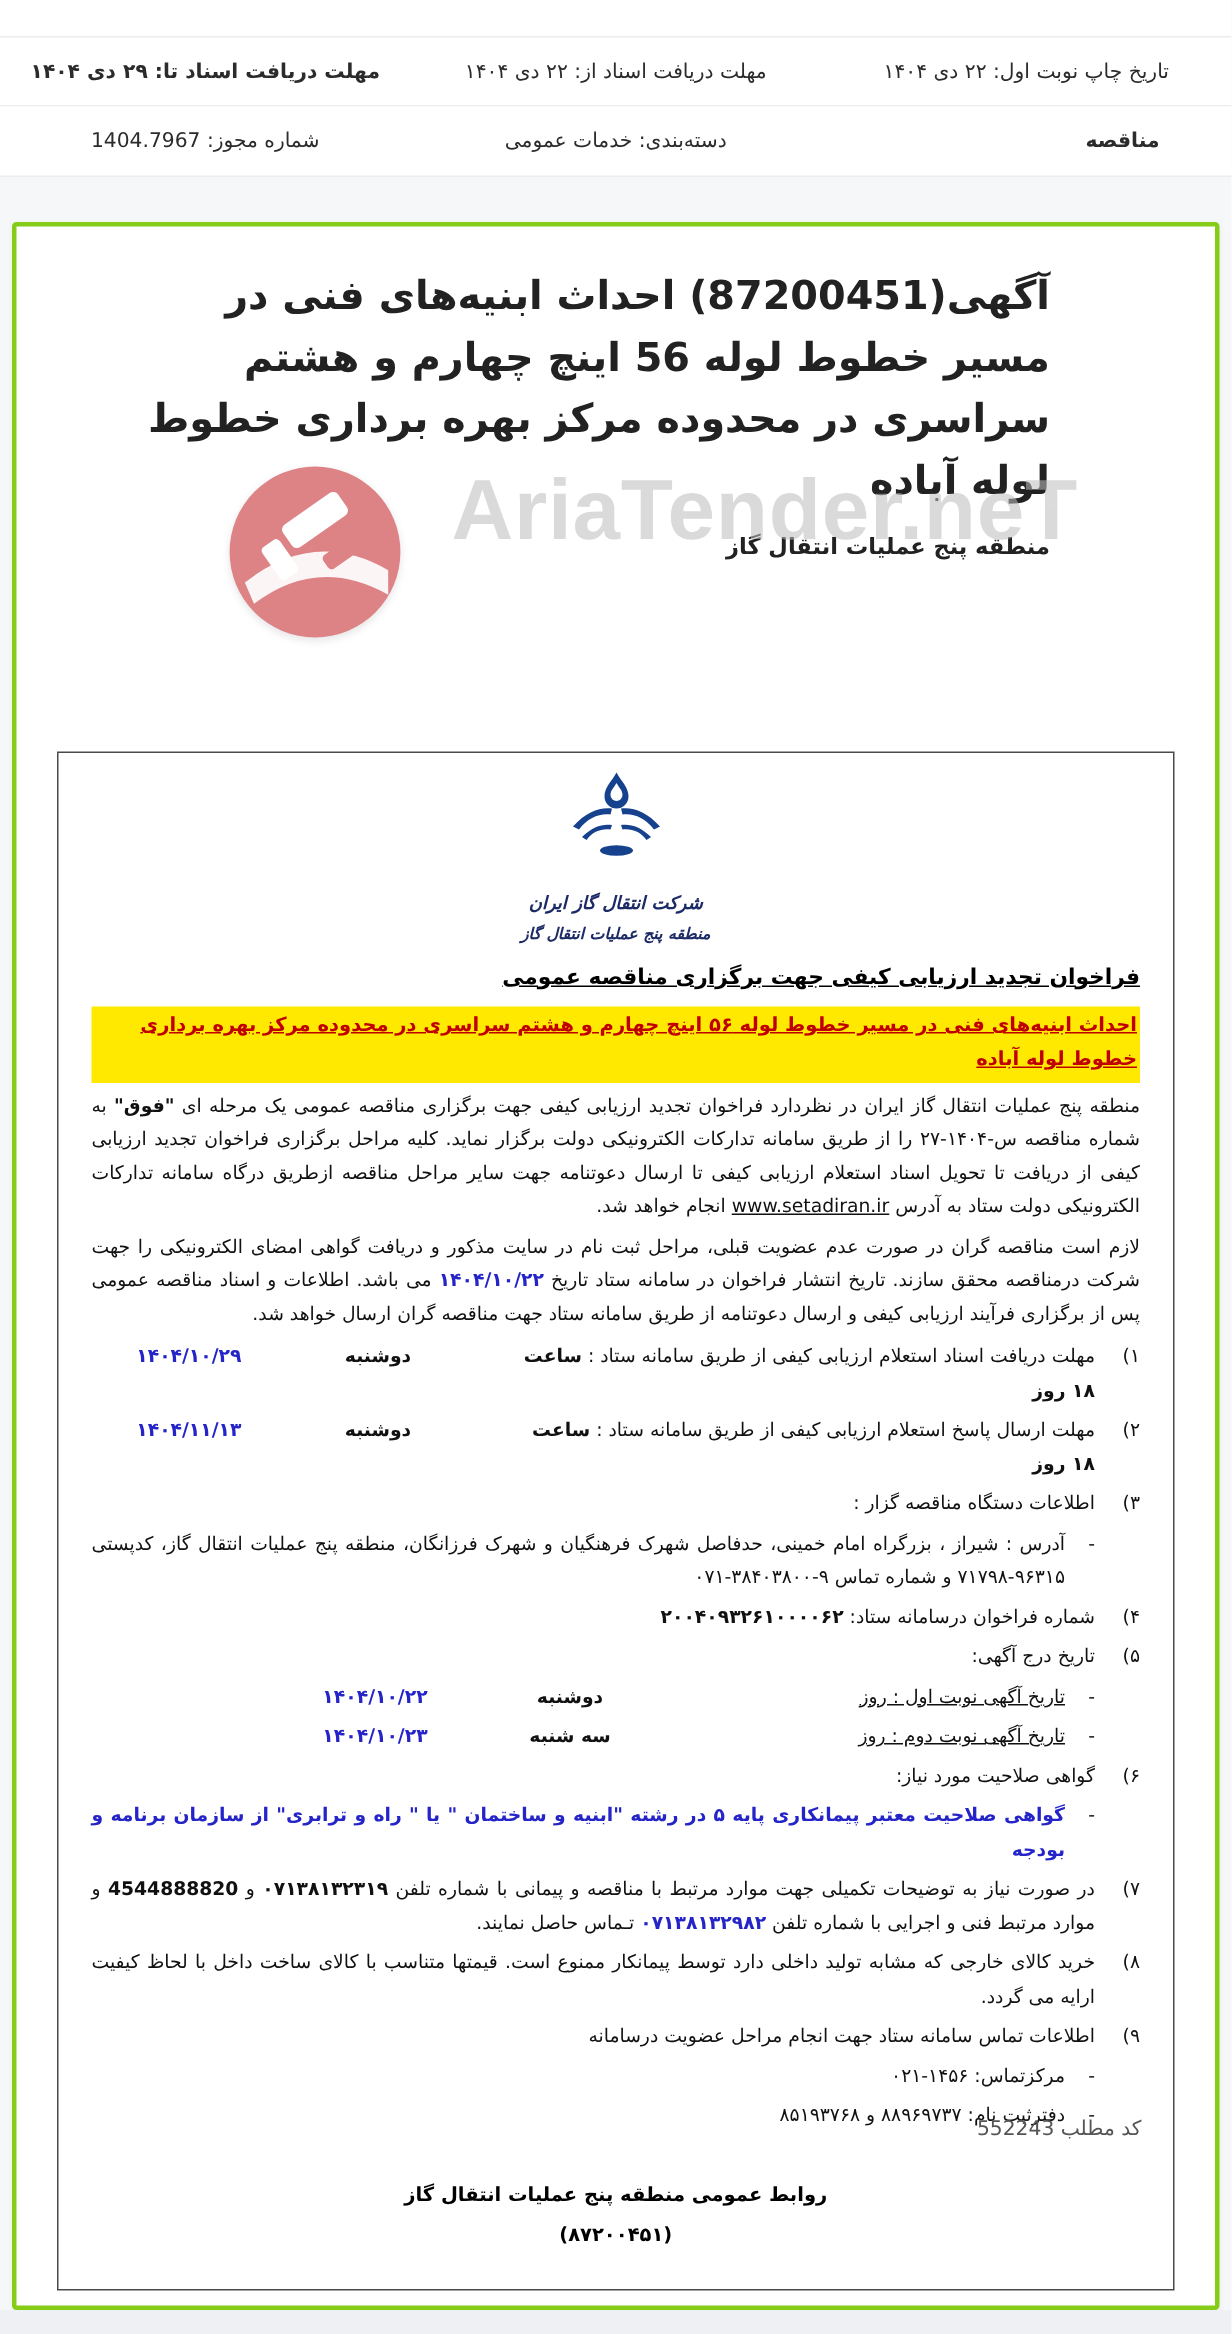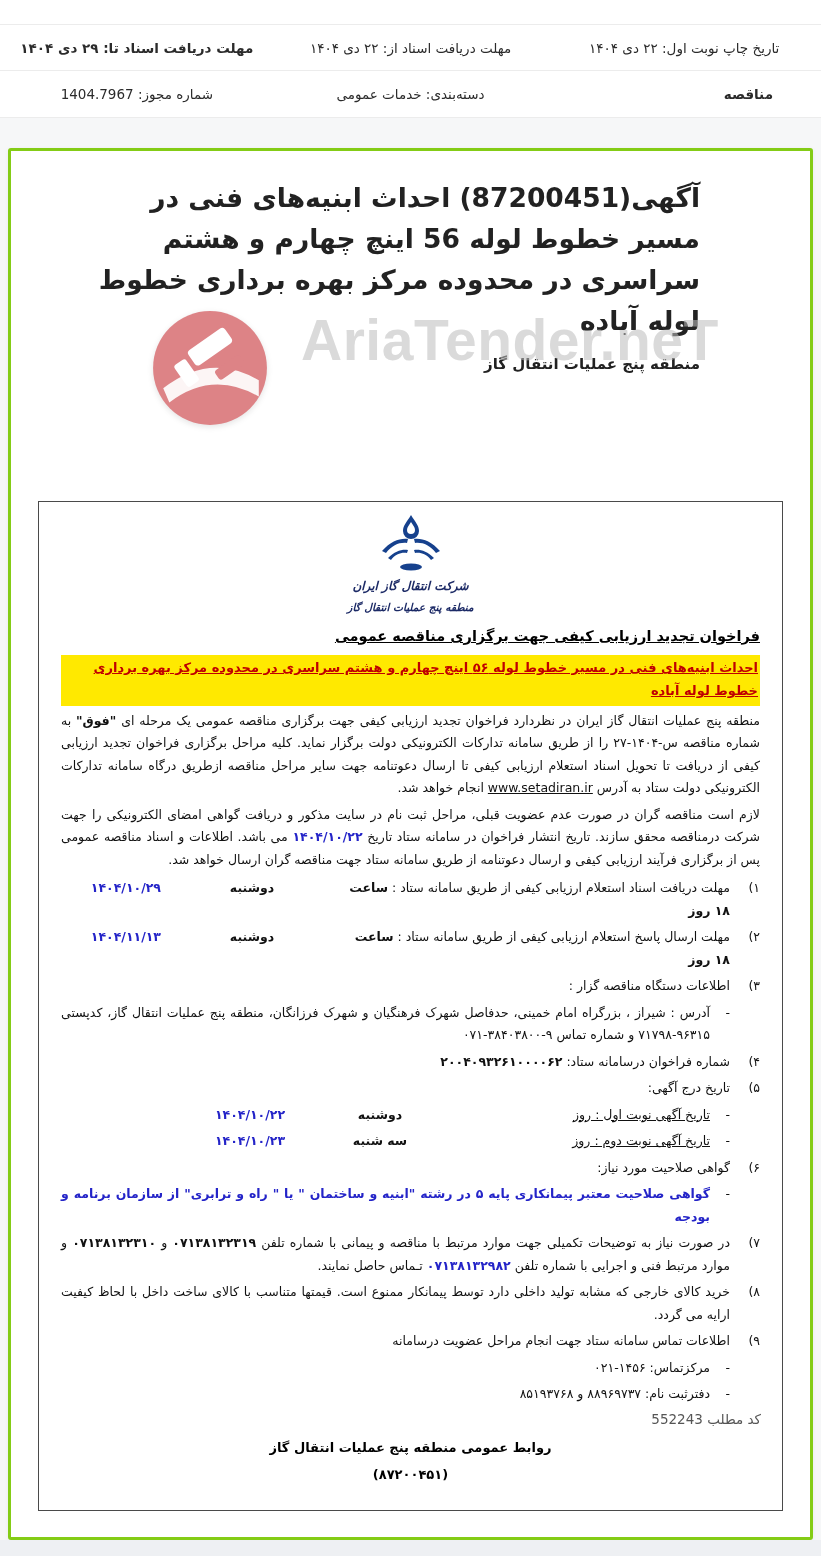--- a/index.html
+++ b/index.html
@@ -40,21 +40,21 @@
   }
   .wm-logo { width:122px; height:122px; filter:drop-shadow(0 2px 3px rgba(0,0,0,.2)); }
   .wm-text { font-size:57px; font-weight:bold; color:#bdbdbd; letter-spacing:.5px; font-family:"Liberation Sans",sans-serif; }
 
   .doc {
     position:relative; width:745px; margin:128px auto 0; background:#fff;
     border:1.5px solid #4a4a4a; padding:12px 22px 24px;
     font-size:12.5px; color:#111; line-height:1.8; min-height:850px;
   }
   .doc-logo { display:block; margin:0 auto; }
-  .org1 { text-align:center; font-family:"DejaVu Serif","Liberation Serif",serif; font-weight:bold; font-style:italic; font-size:12px; color:#1c2a66; margin-top:2px; }
+  .org1 { text-align:center; font-family:"DejaVu Serif","Liberation Serif",serif; font-weight:bold; font-style:italic; font-size:12px; color:#1c2a66; margin-top:18px; }
   .org2 { text-align:center; font-family:"DejaVu Serif","Liberation Serif",serif; font-weight:bold; font-style:italic; font-size:10.5px; color:#1c2a66; }
   .doc-heading { text-align:right; font-weight:bold; font-size:14.5px; text-decoration:underline; margin-top:6px; color:#000; }
   .doc-highlight { margin-top:6px; background:#ffe900; color:#c00000; font-weight:bold; font-size:13px; text-align:right; text-decoration:underline; padding:1px 2px 3px; }
   .justify { text-align:justify; margin-top:4px; }
   .blue { color:#2424c8; }
   .b { font-weight:bold; }
   .link { text-decoration:underline; direction:ltr; unicode-bidi:embed; }
 
   .items { margin-top:6px; }
   .item { display:flex; gap:8px; margin-top:4px; }
@@ -203,21 +203,21 @@
         <span class="dash">-</span>
         <span class="stext b blue">گواهی صلاحیت معتبر پیمانکاری پایه ۵ در رشته "ابنیه و ساختمان " یا " راه و ترابری"  از سازمان برنامه و بودجه</span>
       </div>
 
       <div class="item">
         <span class="inum">۷)</span>
         <span class="itext">
           <span>در صورت نیاز به توضیحات تکمیلی جهت موارد مرتبط با مناقصه و پیمانی با شماره تلفن</span>
           <span class="b">۰۷۱۳۸۱۳۲۳۱۹</span>
           <span>و</span>
-          <span class="b">۰۷۱۳۸۱۳۲۳۱۰</span>
+          <span class="b">4544888820</span>
           <span>و موارد مرتبط فنی و اجرایی با شماره تلفن</span>
           <span class="b blue">۰۷۱۳۸۱۳۲۹۸۲</span>
           <span>تـماس حاصل نمایند.</span>
         </span>
       </div>
 
       <div class="item">
         <span class="inum">۸)</span>
         <span class="itext">خرید کالای خارجی که مشابه تولید داخلی دارد توسط پیمانکار ممنوع است. قیمتها متناسب با کالای ساخت داخل با لحاظ کیفیت ارایه می گردد.</span>
       </div>

